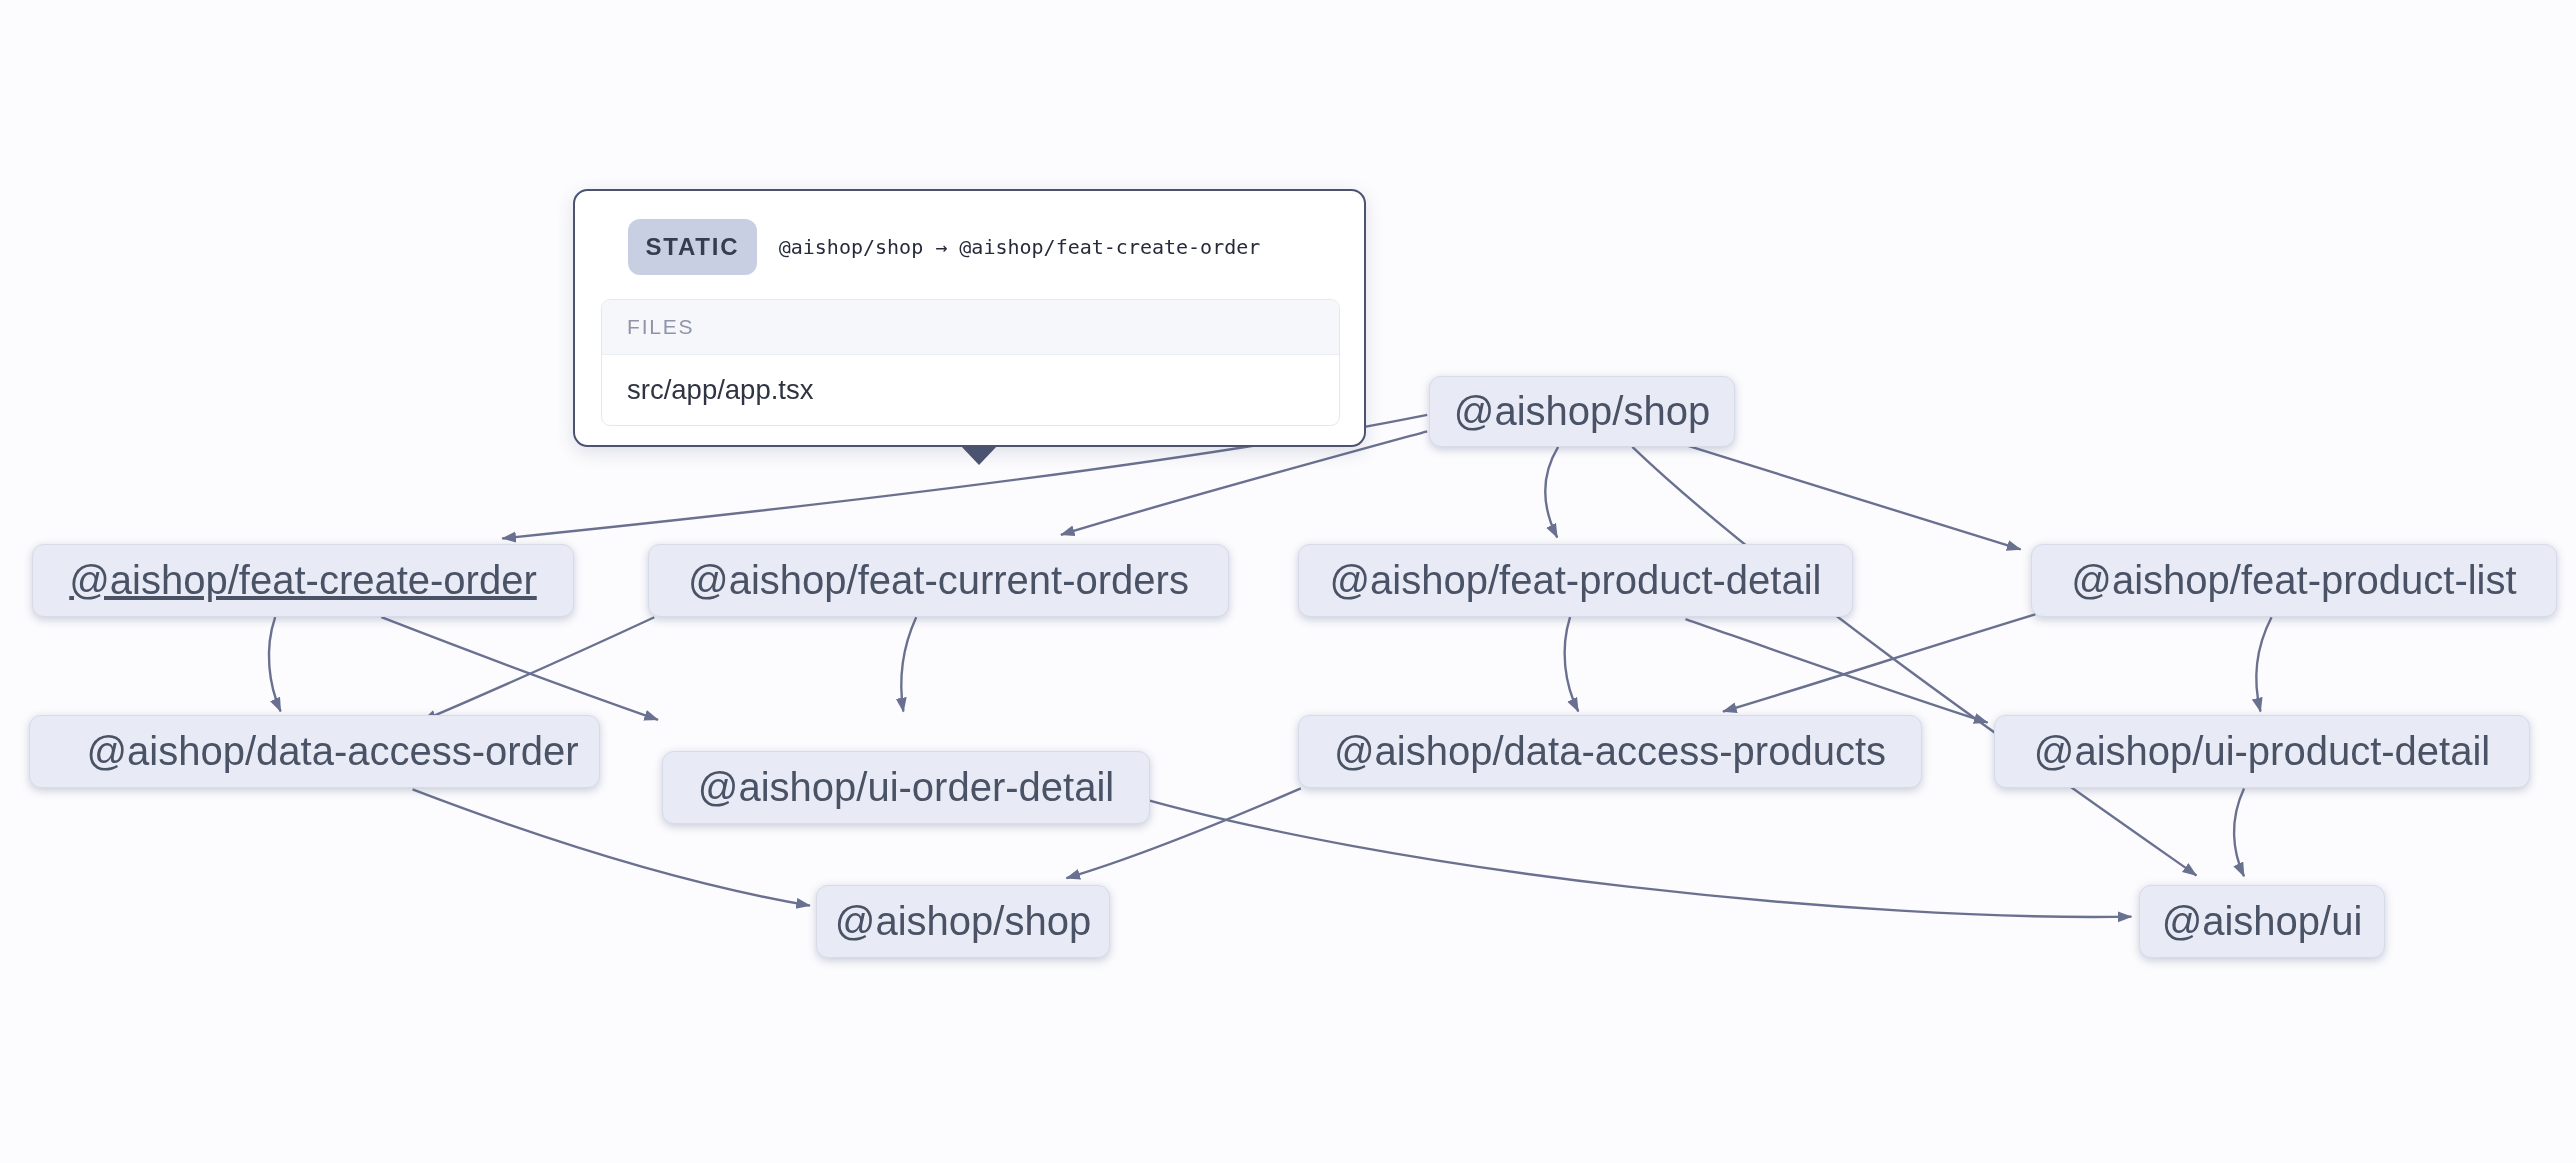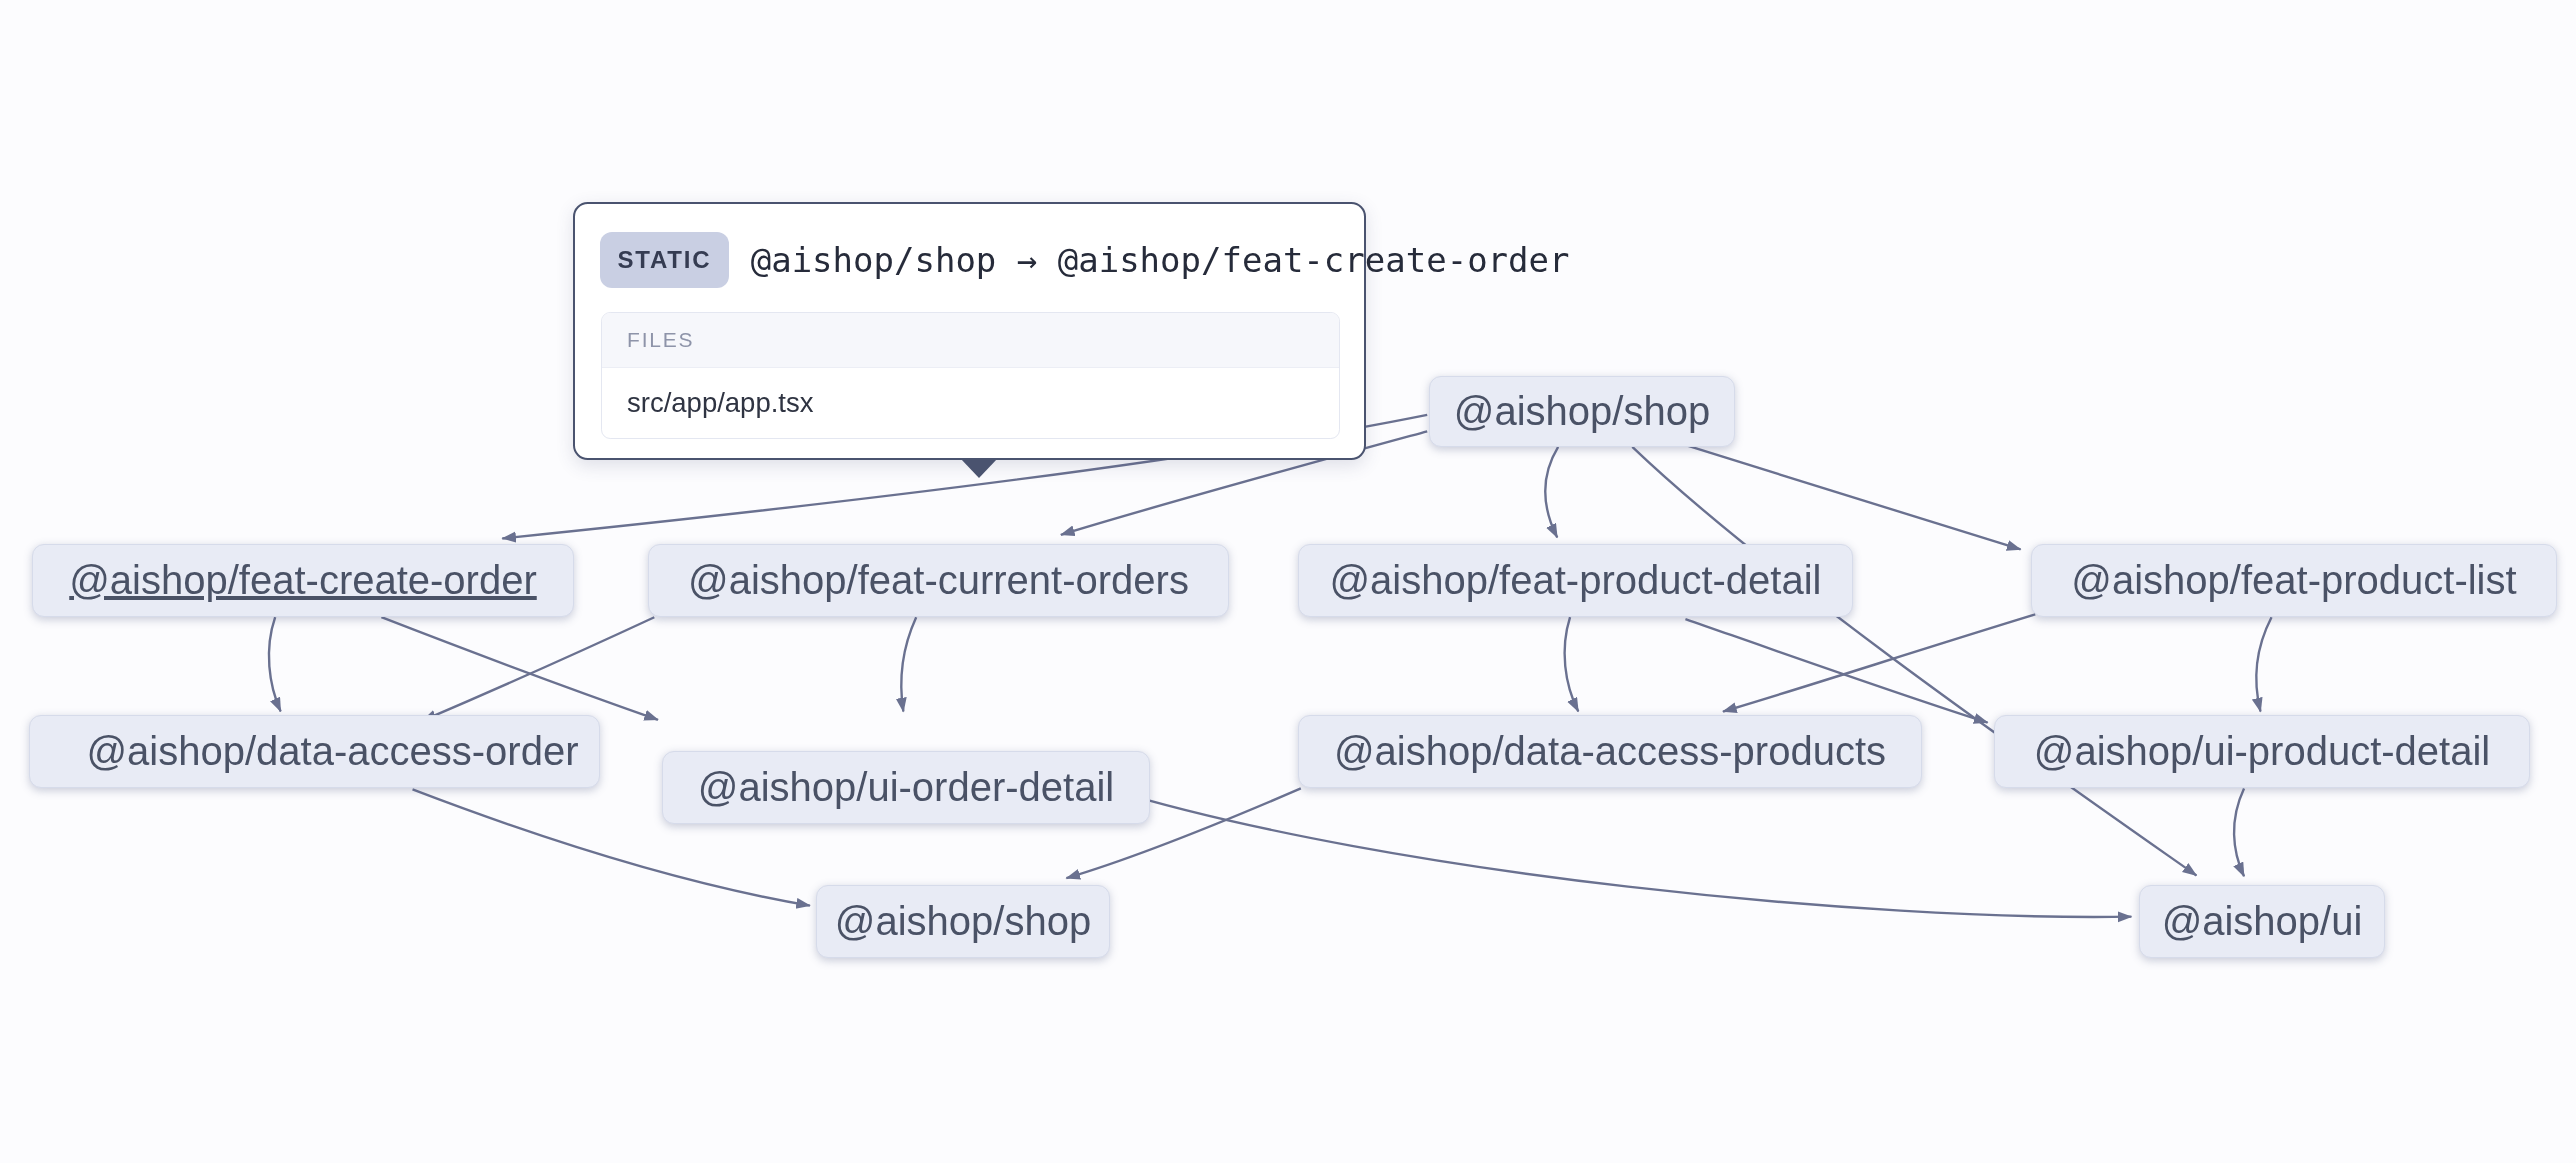--- a/index.html
+++ b/index.html
@@ -85,21 +85,21 @@
     height: 56px;
     display: flex;
     align-items: center;
     padding: 0 17.4px;
     font-size: 24px;
     font-weight: bold;
     letter-spacing: 1.8px;
   }
   .relation {
     font-family: "DejaVu Sans Mono", monospace;
-    font-size: 34px;
+    font-size: 20px;
     color: #262b3a;
     white-space: nowrap;
   }
   .files-box {
     position: absolute;
     left: 26px;
     right: 24px;
     top: 108px;
     height: 127px;
     border: 1.8px solid var(--files-border);
@@ -152,21 +152,21 @@
         <path d="M 1840 676 C 1960 718, 2084 762, 2170 789" class="edge" marker-end="url(#arrow)"></path>
         <path d="M 2222 671 C 2088 712, 1966 752, 1881 777" class="edge" marker-end="url(#arrow)"></path>
         <path d="M 2480 674 C 2462 709, 2460 745, 2468 777" class="edge" marker-end="url(#arrow)"></path>
         <path d="M 450 862 C 612 924, 762 968, 884 989" class="edge" marker-end="url(#arrow)"></path>
         <path d="M 1420 861 C 1332 899, 1238 937, 1164 959" class="edge" marker-end="url(#arrow)"></path>
         <path d="M 1212 862 C 1520 955, 2040 1006, 2327 1001" class="edge" marker-end="url(#arrow)"></path>
         <path d="M 2450 861 C 2434 895, 2437 929, 2450 957" class="edge" marker-end="url(#arrow)"></path>
       </g>
   </svg>
 
-  <div class="tooltip" id="edge-tooltip" style="left: 573px; top: 202px; width: 793px; height: 258px;">
+  <div class="tooltip" id="edge-tooltip" style="left: 573px; top: 189px; width: 793px; height: 258px; padding-left: 28px;">
     <div class="tip-row">
       <div class="badge">STATIC</div>
       <div class="relation">@aishop/shop → @aishop/feat-create-order</div>
     </div>
     <div class="files-box">
       <div class="files-header">FILES</div>
       <div class="file-item">src/app/app.tsx</div>
     </div>
     <div class="tooltip-pointer" id="tooltip-pointer" style="left: 385px;"></div>
   </div>

